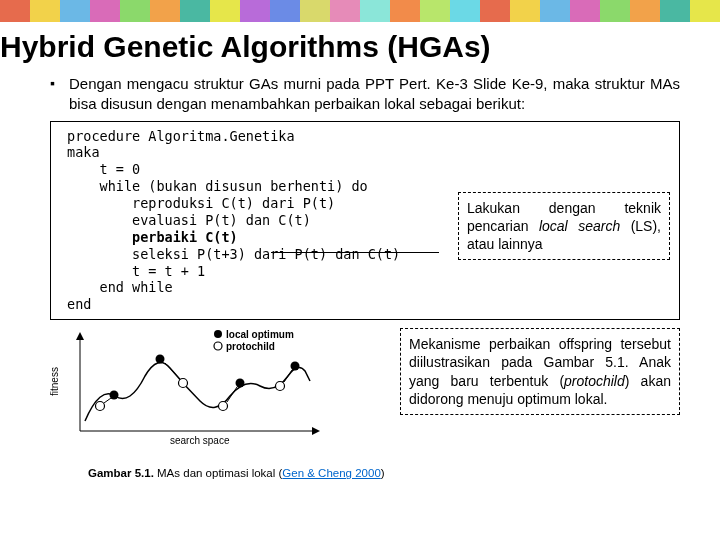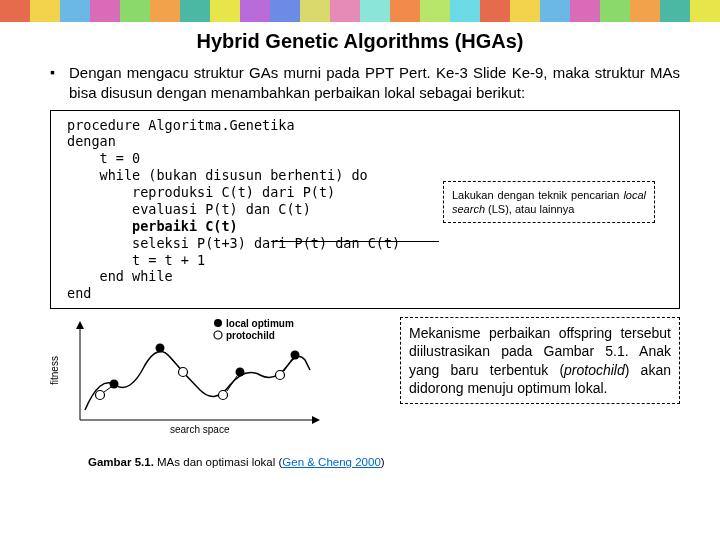--- a/index.html
+++ b/index.html
@@ -1,28 +1,28 @@
 <!DOCTYPE html>
 <html><head>
 <meta charset="utf-8">
 <style>
   * { box-sizing: border-box; margin: 0; padding: 0; }
   html, body { width: 720px; height: 540px; font-family: Arial, sans-serif; background: #fff; overflow: hidden; }
   .slide { width: 720px; height: 540px; position: relative; padding: 0; }
   .top-border { display: flex; height: 22px; width: 100%; }
   .top-border div { flex: 1; }
-  .title { font-size: 20px; font-weight: bold; text-align: center; margin: 8px 0 10px 0; }
+  .title { font-size: 30px; font-weight: bold; text-align: left; margin: 8px 0 10px 0; }
   .content { padding: 0 40px 0 50px; }
   .bullet-row { display: flex; margin-bottom: 6px; }
   .bullet-sym { font-size: 14px; margin-right: 14px; line-height: 1.4; }
   .bullet-text { font-size: 15px; line-height: 1.35; text-align: justify; }
   .code-box { border: 1px solid #000; padding: 6px 16px; font-family: "Courier New", monospace; font-size: 13.5px; line-height: 1.25; margin: 2px 0 6px 0; position: relative; }
   .code-box pre { white-space: pre; }
   .bold { font-weight: bold; }
-  .annotation { position: absolute; right: 24px; top: 70px; width: 212px; border: 1.5px dashed #000; padding: 6px 8px; font-family: Arial, sans-serif; font-size: 11px; line-height: 1.3; text-align: justify; }
+  .annotation { position: absolute; right: 9px; top: 70px; width: 212px; border: 1.5px dashed #000; padding: 6px 8px; font-family: Arial, sans-serif; font-size: 14px; line-height: 1.3; text-align: justify; }
   .annotation .ital { font-style: italic; }
   .arrow-line { position: absolute; height: 1.5px; background: #000; }
   .bottom-row { display: flex; margin-top: 0; }
   .chart-area { width: 300px; height: 125px; position: relative; margin-left: -10px; }
   .chart-svg { width: 300px; height: 125px; }
   .note-box { border: 1.5px dashed #000; padding: 6px 8px; font-size: 14px; line-height: 1.3; text-align: justify; width: 305px; margin-left: 60px; margin-top: 2px; height: fit-content; }
   .note-box .ital { font-style: italic; }
   .caption { font-size: 11.5px; margin-top: 16px; margin-left: 38px; }
   .caption .bold { font-weight: bold; }
   .caption .link { color: #0066cc; text-decoration: underline; }
@@ -63,21 +63,21 @@
 
   <div class="content">
 
     <div class="bullet-row">
       <div class="bullet-sym">▪</div>
       <div class="bullet-text">Dengan mengacu struktur GAs murni pada PPT Pert. Ke-3 Slide Ke-9, maka struktur MAs bisa disusun dengan menambahkan perbaikan lokal sebagai berikut:</div>
     </div>
 
     <div class="code-box">
 <pre>procedure Algoritma.Genetika</pre>
-<pre>dengan</pre>
+<pre>maka</pre>
 <pre>    t = 0</pre>
 <pre>    while (bukan disusun berhenti) do</pre>
 <pre>        reproduksi C(t) dari P(t)</pre>
 <pre>        evaluasi P(t) dan C(t)</pre>
 <pre class="bold">        perbaiki C(t)</pre>
 <pre>        seleksi P(t+3) dari P(t) dan C(t)</pre>
 <pre>        t = t + 1</pre>
 <pre>    end while</pre>
 <pre>end</pre>
 

